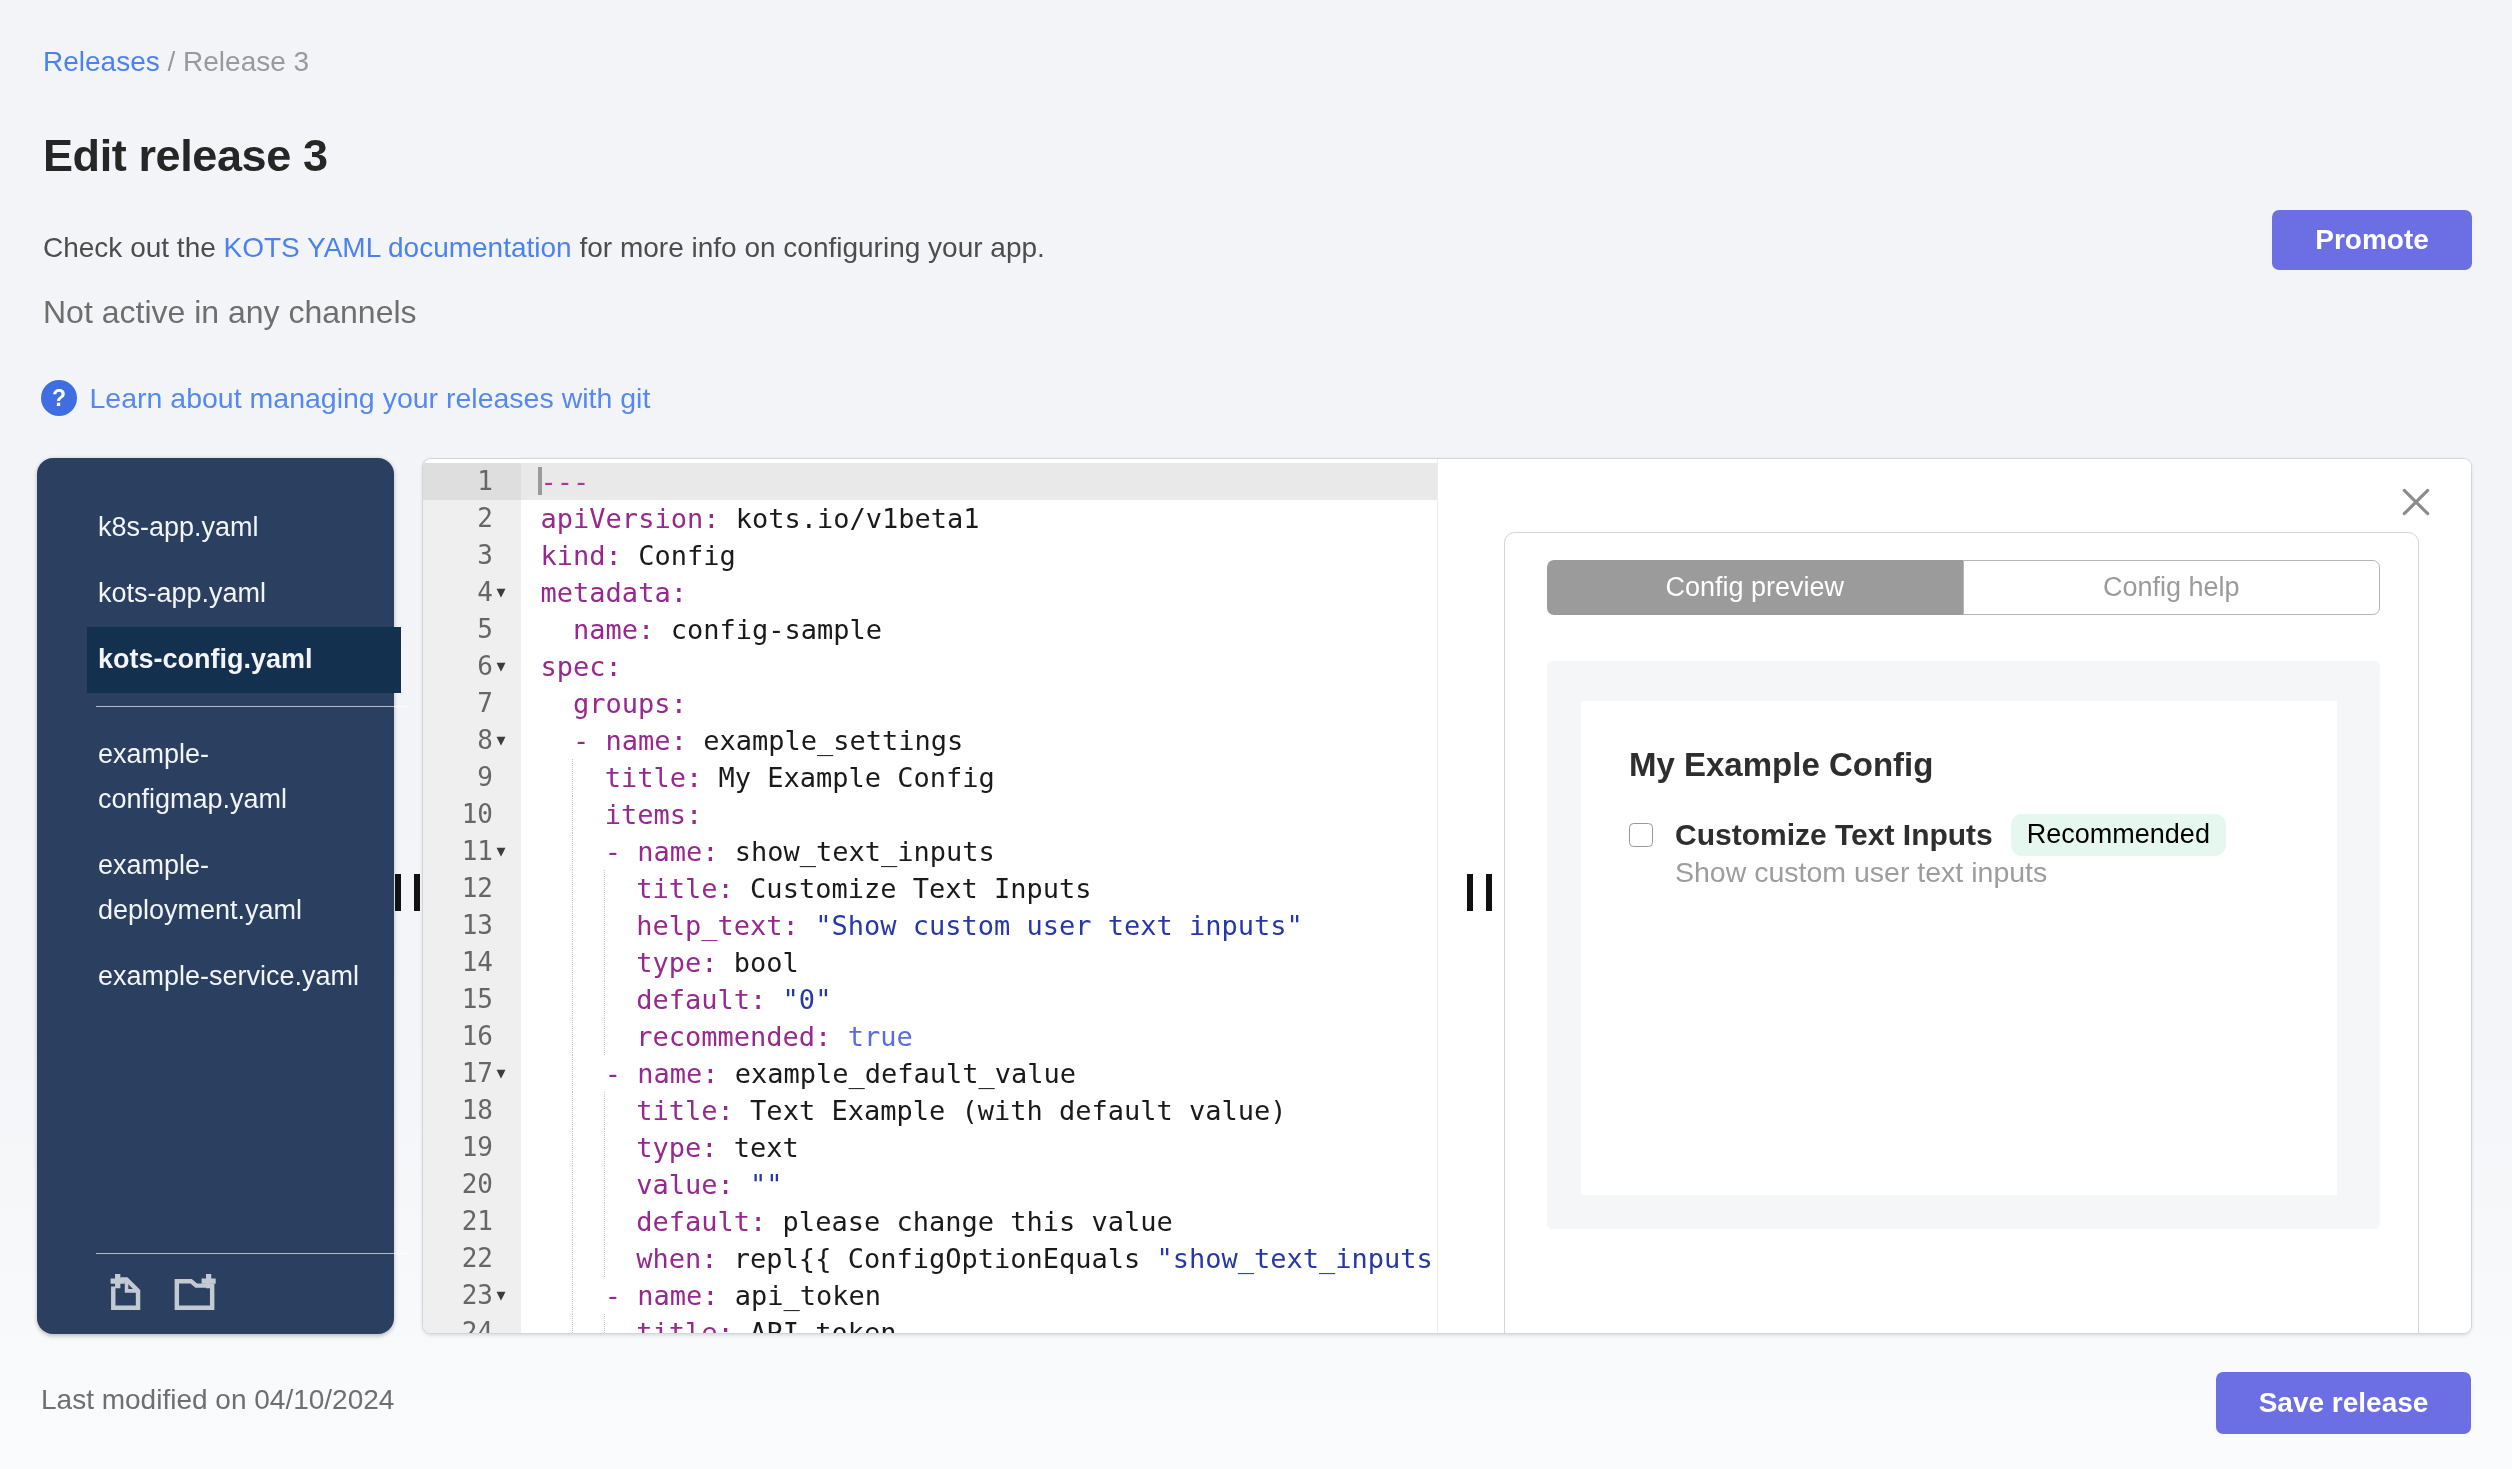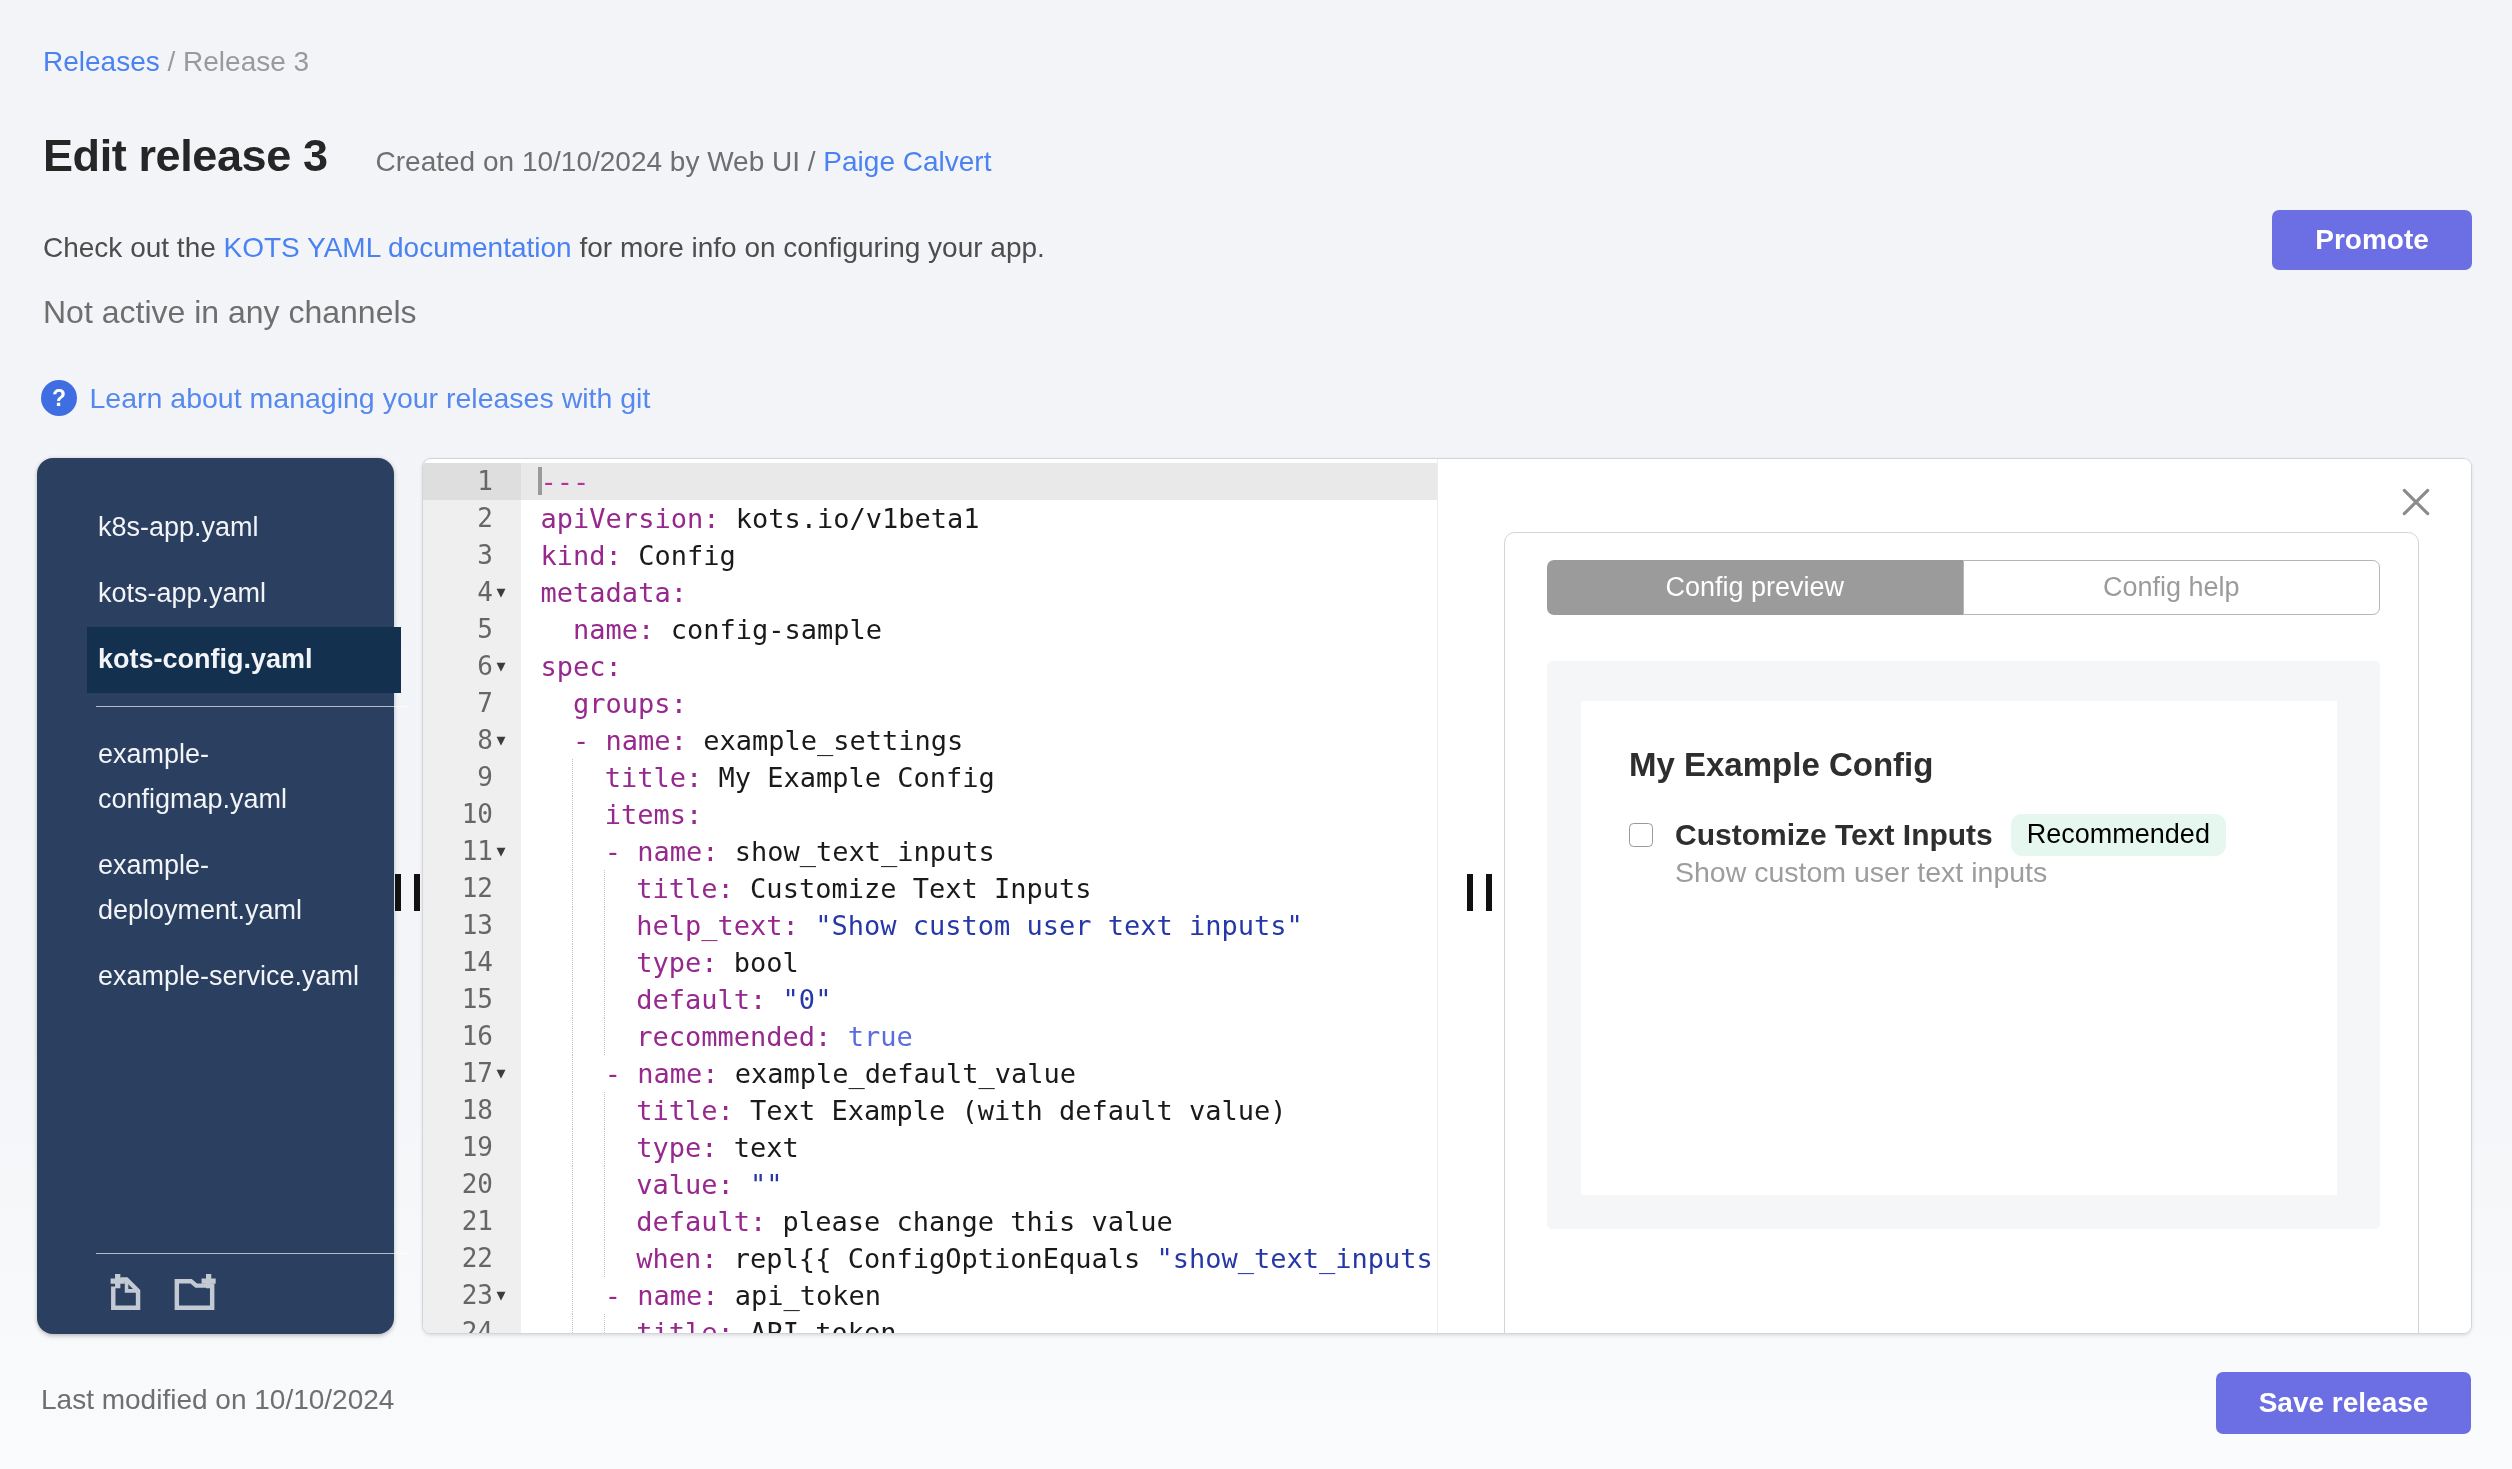--- a/index.html
+++ b/index.html
@@ -106,23 +106,20 @@
 </style>
 </head>
 <body>
 
 <div class="breadcrumb">
   <span class="crumb-link">Releases</span><span class="crumb-sep"> / </span><span class="crumb-current">Release 3</span>
 </div>
 
 <div class="page-title-row">
   <div class="page-title">Edit release 3</div>
-  <div class="title-meta">
-    <span>Created on 10/10/2024 by Web UI / </span><span class="author-link">Paige Calvert</span>
-  </div>
 </div>
 
 <div class="doc-line">
   <span>Check out the </span><span class="doc-link">KOTS YAML documentation</span><span> for more info on configuring your app.</span>
 </div>
 
 <div class="channel-status">Not active in any channels</div>
 
 <div class="git-row">
   <div class="help-circle">?</div>
@@ -214,15 +211,15 @@
 
 <div class="drag-handle dh-left">
     <span></span>
     <span></span>
   </div>
 <div class="drag-handle dh-right">
     <span></span>
     <span></span>
   </div>
 
-<div class="last-modified">Last modified on 10/10/2024</div>
+<div class="last-modified">Last modified on 04/10/2024</div>
 <button class="btn save-btn">Save release</button>
 
 
 </body></html>

